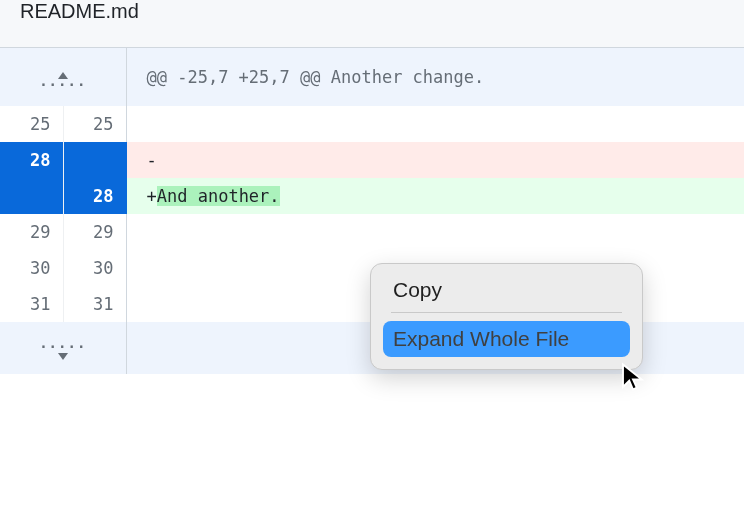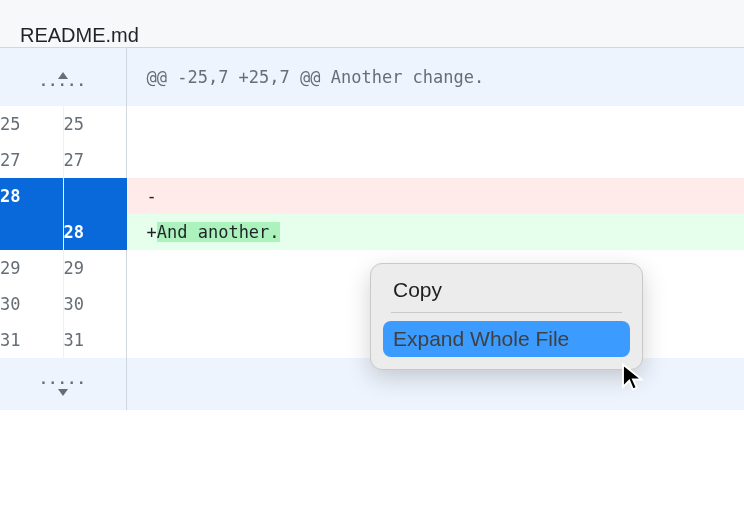--- a/index.html
+++ b/index.html
@@ -10,32 +10,32 @@
     width: 744px;
     height: 506px;
     overflow: hidden;
     position: relative;
   }
   .file-header {
     height: 48px;
     background: #f6f8fa;
     border-bottom: 1px solid #d0d7de;
     display: flex;
-    align-items: flex-end;
+    align-items: flex-start;
     padding: 0 20px;
     font-family: -apple-system, BlinkMacSystemFont, "Segoe UI", sans-serif;
     font-size: 20px;
     font-weight: 400;
     color: #1f2328;
   }
   .diff-table { width: 100%; border-collapse: collapse; }
   .diff-row { height: 36px; }
   .ln {
     width: 63px;
-    text-align: left;
+    text-align: right;
     padding-right: 12px;
     color: #656d76;
     font-size: 17px;
     user-select: none;
     vertical-align: middle;
     border-right: 1px solid #eef0f2;
   }
   .ln-old { }
   .ln-new { border-right: 1px solid #d0d7de; }
   .code {
@@ -142,25 +142,20 @@
       </span>
     </td>
     <td class="code">@@ -25,7 +25,7 @@ Another change.</td>
   </tr>
 
   <tr class="diff-row ctx-row">
     <td class="ln ln-old">25</td>
     <td class="ln ln-new">25</td>
     <td class="code"></td>
   </tr>
-  <tr class="diff-row ctx-row">
-    <td class="ln ln-old">27</td>
-    <td class="ln ln-new">27</td>
-    <td class="code"></td>
-  </tr>
 
   <tr class="diff-row del-row">
     <td class="ln ln-old selected-ln">28</td>
     <td class="ln ln-new selected-ln"></td>
     <td class="code"><span>-</span><span></span></td>
   </tr>
 
   <tr class="diff-row add-row">
     <td class="ln ln-old selected-ln"></td>
     <td class="ln ln-new selected-ln">28</td>

